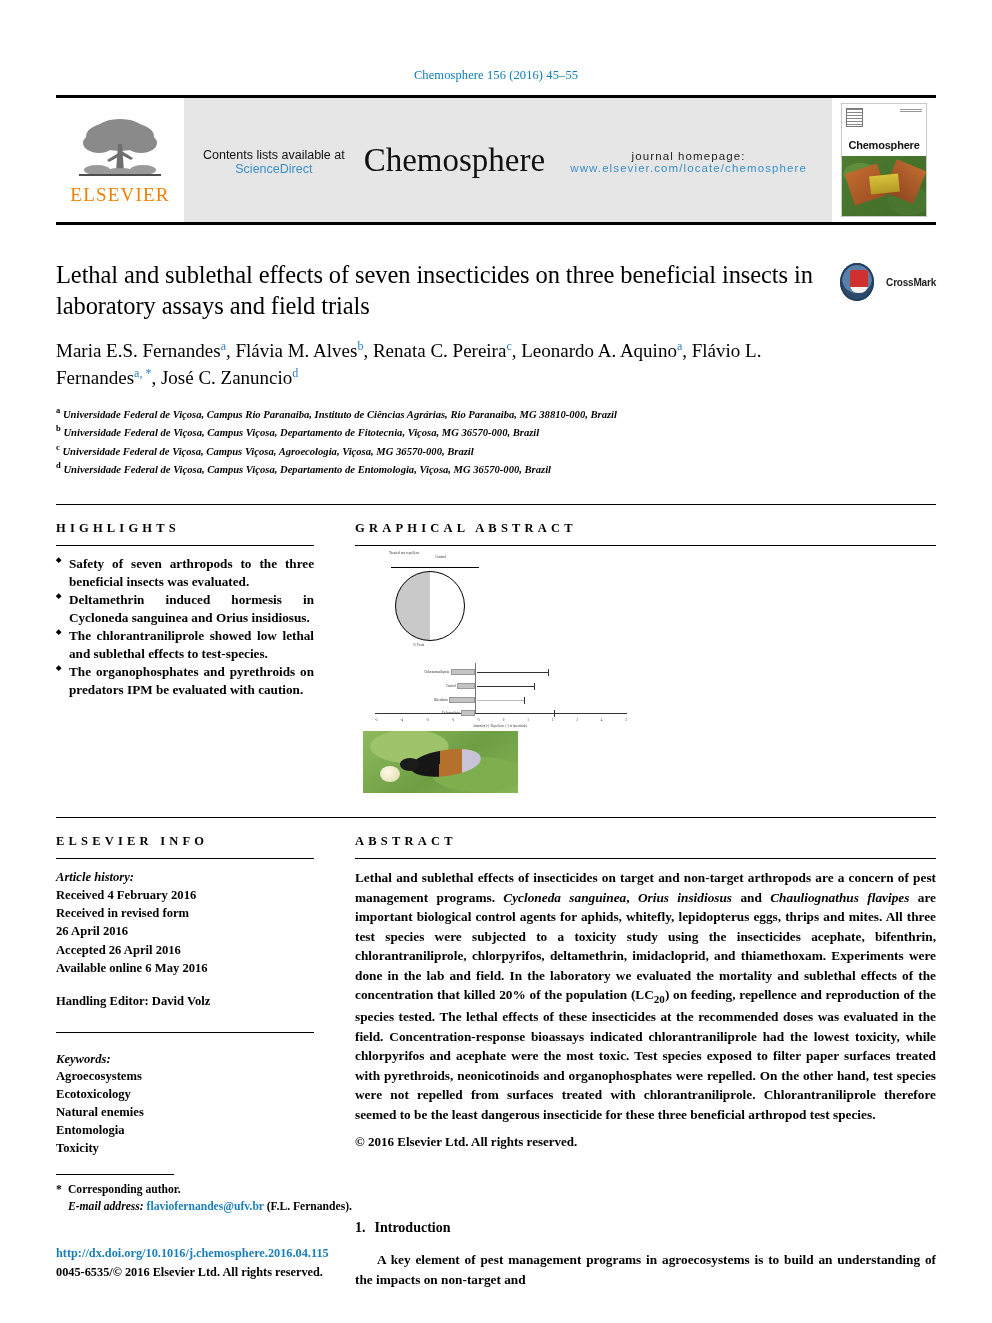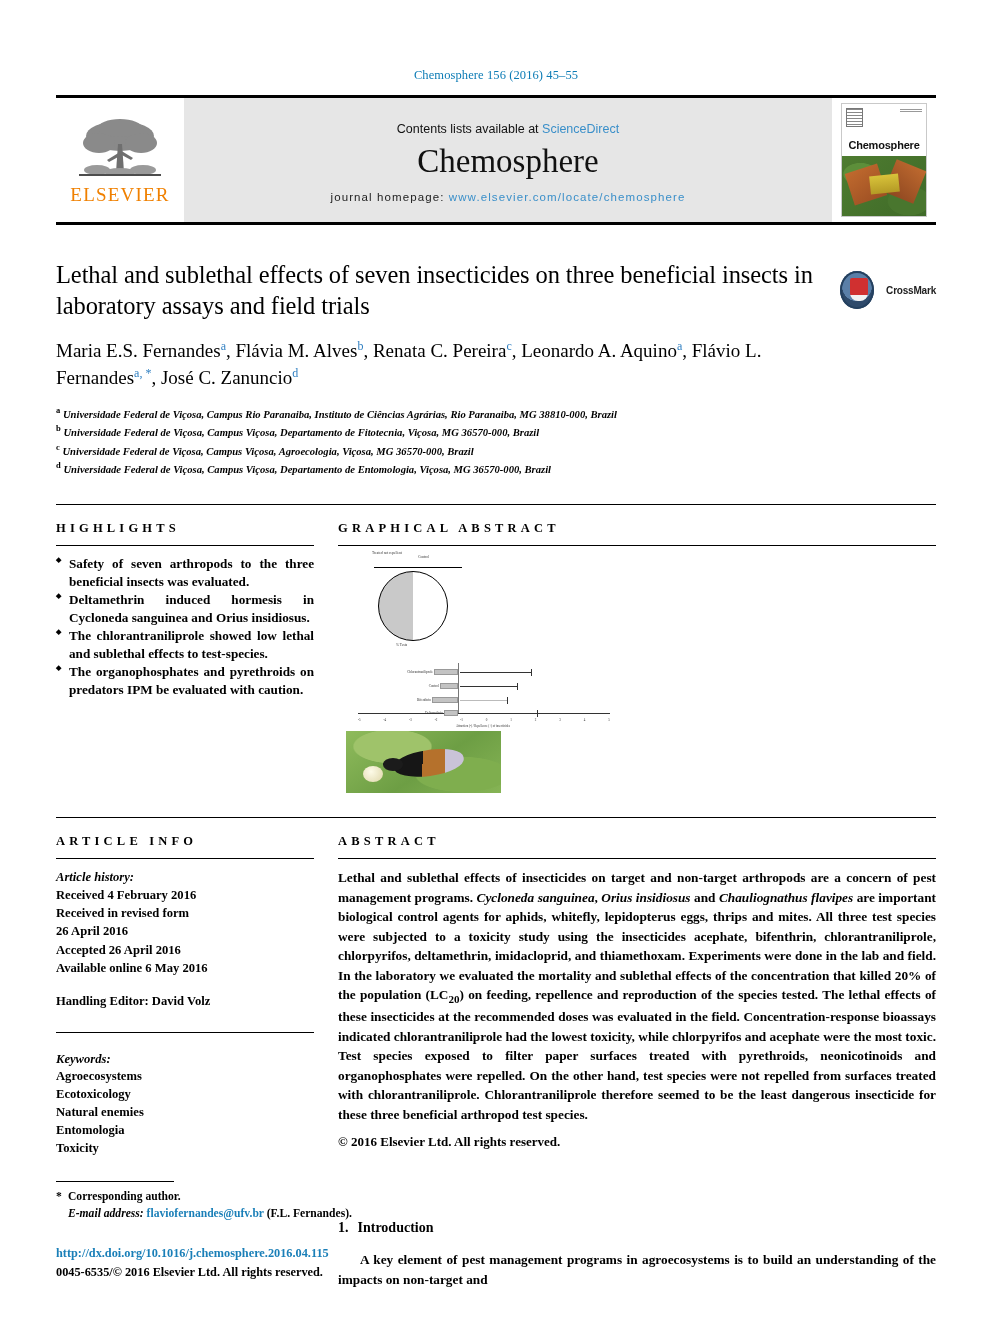--- a/index.html
+++ b/index.html
@@ -59,21 +59,21 @@
     color: #f08000;
     font-size: 19px;
     letter-spacing: 1.2px;
     margin-top: 1px;
     line-height: 1;
   }
   .masthead-center {
     flex: 1 1 auto;
     background: #e6e6e6;
     display: flex;
-    flex-direction: column;
+    flex-direction: row;
     justify-content: center;
     align-items: center;
     text-align: center;
     padding: 6px 0 2px;
   }
   .contents-line {
     font-family: "Liberation Sans", sans-serif;
     font-size: 12.5px;
     color: #111;
   }
@@ -181,21 +181,21 @@
     font-size: 24.5px;
     line-height: 1.28;
     font-weight: normal;
     margin: 0;
     width: 760px;
     letter-spacing: -0.1px;
   }
   .crossmark {
     position: absolute;
     right: 0;
-    top: 12px;
+    top: 4px;
     width: 96px;
     display: flex;
     align-items: center;
     gap: 12px;
   }
   .crossmark-badge {
     width: 38px; height: 38px;
     border-radius: 50%;
     background: radial-gradient(circle at 50% 40%, #5a7fa8 0 52%, #2e4a6b 53% 100%);
     position: relative;
@@ -237,21 +237,21 @@
   .affiliations sup {
     font-style: normal;
     font-size: 8.5px;
   }
 
   
   .columns {
     margin-top: 26px;
     border-top: 1px solid #000;
     display: flex;
-    gap: 24px;
+    gap: 41px;
     padding-top: 16px;
   }
   .col-left {
     width: 258px;
     flex: 0 0 258px;
   }
   .col-right {
     flex: 1 1 auto;
   }
   .section-head {
@@ -500,21 +500,21 @@
     font-weight: bold;
     padding-left: 12px;
     position: relative;
   }
   .corresp .star {
     position: absolute;
     left: 0; top: 0;
   }
   .corresp .ital { font-style: italic; }
   .email-link { color: #1a7fb8; }
-  .doi-block { margin-top: 22px; }
+  .doi-block { margin-top: 29px; }
   .doi-link {
     display: block;
     color: #1a7fb8;
     font-size: 12.3px;
     font-weight: bold;
     line-height: 1.4;
   }
   .issn-line {
     font-size: 12.3px;
     font-weight: bold;
@@ -674,21 +674,21 @@
           <div class="ga-beetle-head"></div>
           <div class="ga-egg"></div>
         </div>
       </div>
     </div>
   </div>
 
   <div class="columns" style="margin-top:24px;">
 
     <div class="col-left">
-      <div class="section-head">ARTICLE INFO</div>
+      <div class="section-head">ELSEVIER INFO</div>
       <div class="rule"></div>
       <div class="info-text">
         <div class="ital">Article history:</div>
         <div>Received 4 February 2016</div>
         <div>Received in revised form</div>
         <div>26 April 2016</div>
         <div>Accepted 26 April 2016</div>
         <div>Available online 6 May 2016</div>
         <div style="height:15px;"></div>
         <div>Handling Editor: David Volz</div>

